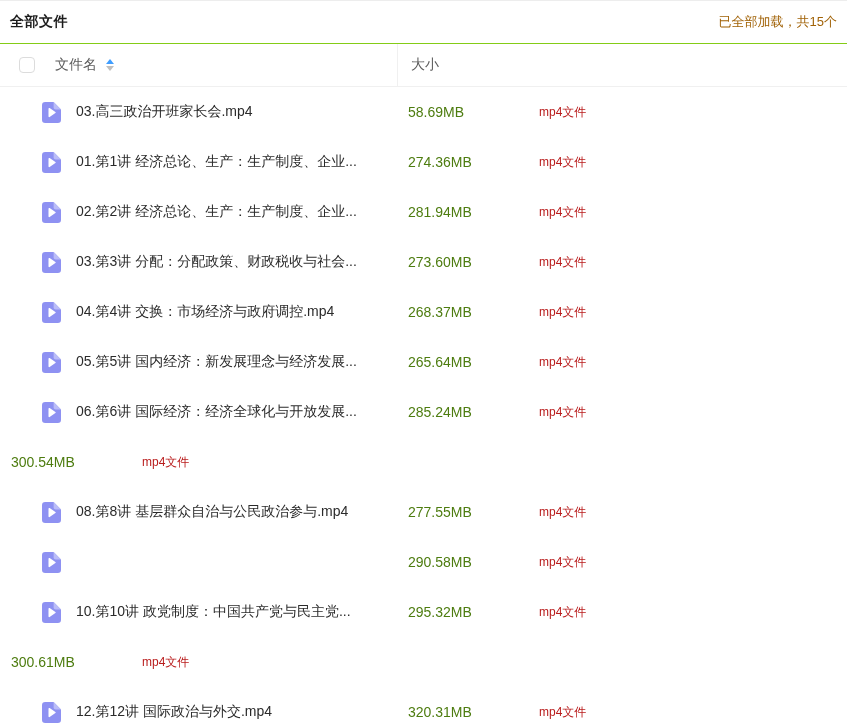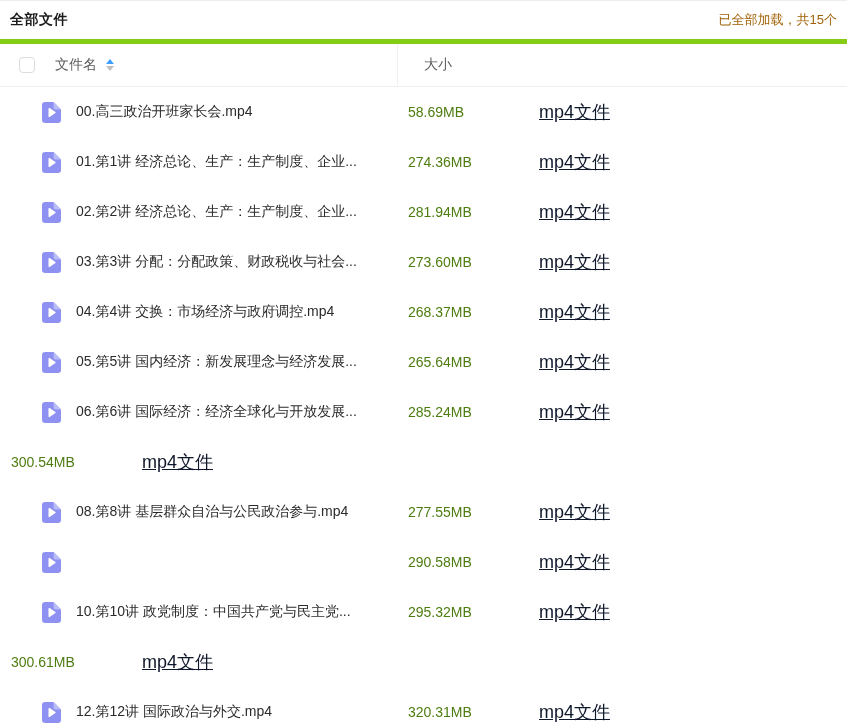--- a/index.html
+++ b/index.html
@@ -10,39 +10,39 @@
     background: #fff;
     border-top: 1px solid #ededed;
     overflow: hidden;
     position: relative;
   }
   
   .titlebar {
     height: 43px;
     display: flex; align-items: center; justify-content: space-between;
     padding: 0 10px 0 10px;
-    border-bottom: 5px solid #84cc16;
+    border-bottom: 1px solid #84cc16;
   }
   .page-title {
     font-size: 14px; font-weight: 700; color: #1c1c1c;
     letter-spacing: .5px;
   }
   .load-status {
     font-size: 13px; color: #a16207;
   }
   
   .thead {
     height: 43px;
     display: flex; align-items: stretch;
     border-bottom: 1px solid #f0f0f0;
     color: #5c5c5c; font-size: 14px;
   }
   .th { display: flex; align-items: center; }
   .th-name { width: 397px; padding-left: 19px; font-family: Liberation Mono, monospace; }
-  .th-size { width: 130px; border-left: 1px solid #f0f0f0; padding-left: 26px; font-family: Liberation Mono, monospace; }
+  .th-size { width: 130px; border-left: 1px solid #f0f0f0; padding-left: 13px; font-family: Liberation Mono, monospace; }
   .th-type { flex: 1; border-left: 1px solid #f0f0f0; padding-left: 12px; }
   .checkbox {
     width: 16px; height: 16px;
     border: 1px solid #dcdcdc; border-radius: 4px;
     background: #fff;
     cursor: pointer;
     flex: none;
   }
   .th-name-label { margin-left: 20px; cursor: pointer; }
   .sorter {
@@ -76,23 +76,22 @@
     font-size: 14px; color: #2b2b2b;
     overflow: hidden; text-overflow: clip; white-space: nowrap;
   }
   .cell-size {
     width: 130px; padding-left: 11px;
     font-size: 14px; color: #4d7c0f;
     white-space: nowrap;
   }
   .cell-type {
     flex: 1; padding-left: 12px;
-    font-size: 18px; color: #0f172a;
+    font-size: 12px; color: #b91c1c;
     white-space: nowrap;
-    text-decoration: underline;
   }
 </style>
 </head>
 <body>
 
 <div class="page">
 
   <div class="titlebar">
     <div class="page-title">全部文件</div>
     <div class="load-status">已全部加载，共15个</div>
@@ -113,21 +112,21 @@
   </div>
 
   <div>
     <div class="row">
       <div class="cell-name">
         <svg class="file-icon" viewBox="0 0 19 21" xmlns="http://www.w3.org/2000/svg">
           <path d="M3.2 0 H11.6 L19 7.4 V17.8 A3.2 3.2 0 0 1 15.8 21 H3.2 A3.2 3.2 0 0 1 0 17.8 V3.2 A3.2 3.2 0 0 1 3.2 0 Z" fill="#8e91f2"></path>
           <path d="M11.6 0 L19 7.4 H13.6 A2 2 0 0 1 11.6 5.4 Z" fill="#babcf8"></path>
           <path d="M7.2 6.6 L13 10.5 L7.2 14.4 Z" fill="#ffffff" stroke="#ffffff" stroke-width="1.4" stroke-linejoin="round"></path>
         </svg>
-        <span class="file-name">00.高三政治开班家长会.mp4</span>
+        <span class="file-name">03.高三政治开班家长会.mp4</span>
       </div>
       <div class="cell-size">58.69MB</div>
       <div class="cell-type">mp4文件</div>
     </div>
 
     <div class="row">
       <div class="cell-name">
         <svg class="file-icon" viewBox="0 0 19 21" xmlns="http://www.w3.org/2000/svg">
           <path d="M3.2 0 H11.6 L19 7.4 V17.8 A3.2 3.2 0 0 1 15.8 21 H3.2 A3.2 3.2 0 0 1 0 17.8 V3.2 A3.2 3.2 0 0 1 3.2 0 Z" fill="#8e91f2"></path>
           <path d="M11.6 0 L19 7.4 H13.6 A2 2 0 0 1 11.6 5.4 Z" fill="#babcf8"></path>

